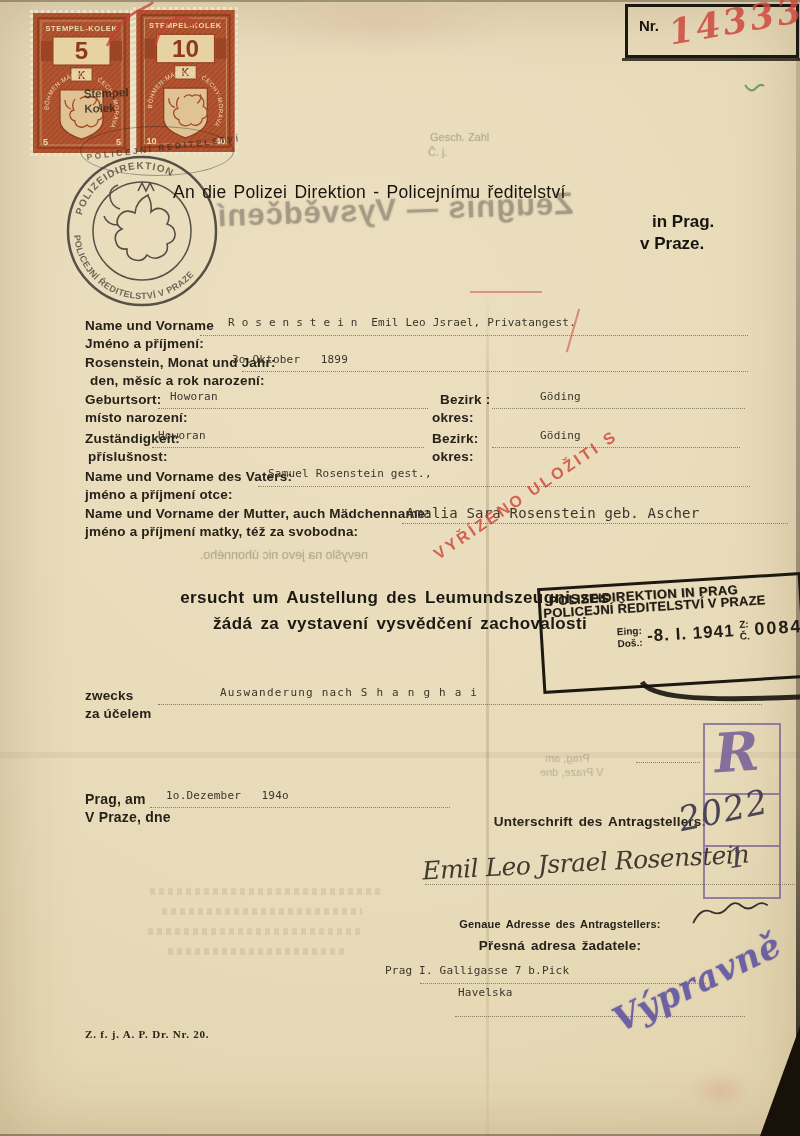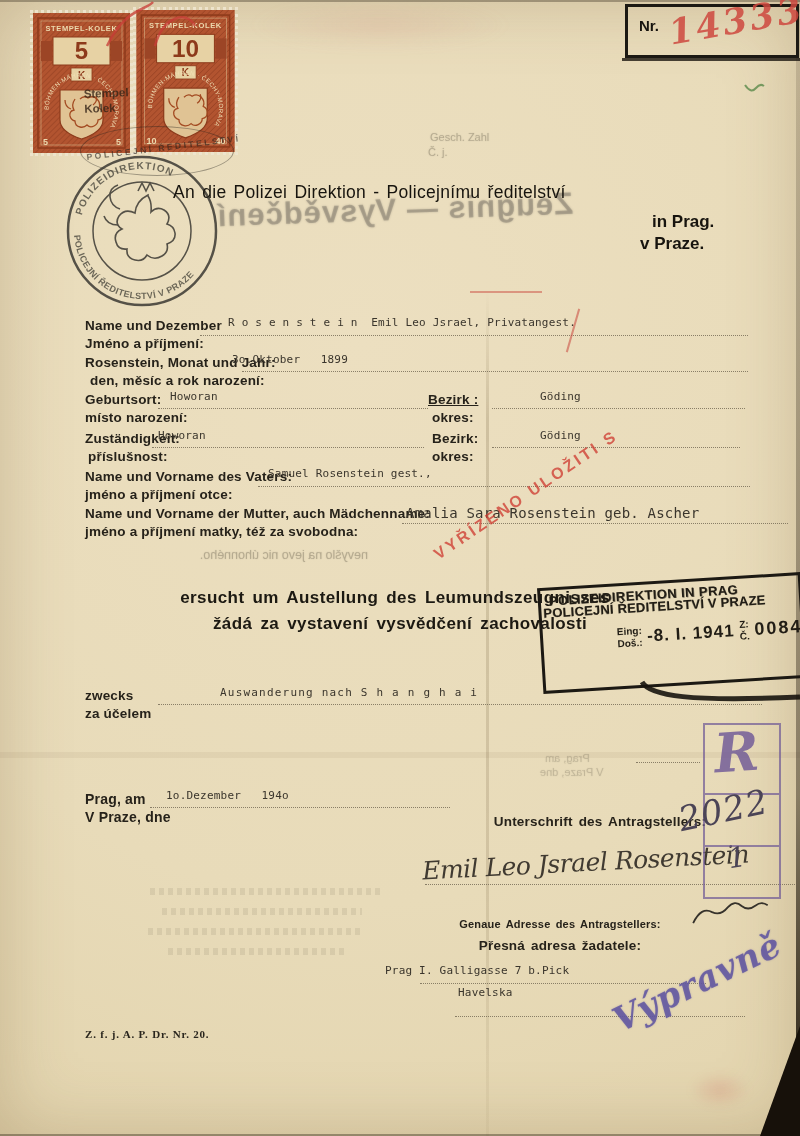--- a/index.html
+++ b/index.html
@@ -184,40 +184,40 @@
 
   <div class="bleed-title">Zeugnis — Vysvědčení</div>
   <div class="heading">An die Polizei Direktion - Policejnímu ředitelství</div>
   <div class="place">
     <div class="l1">in Prag.</div>
     <div>v Praze.</div>
   </div>
   <div class="redline2"></div>
 
   <div>
-    <div class="lbl" style="left:85px;top:318px;">Name und Dezember</div>
+    <div class="lbl" style="left:85px;top:318px;">Name und Vorname</div>
     <div class="lbl" style="left:85px;top:336px;">Jméno a příjmení:</div>
     <div class="typed" style="left:228px;top:316px;">R o s e n s t e i n  Emil Leo Jsrael, Privatangest.</div>
     <div class="dots" style="left:200px;top:335px;width:548px;"></div>
   </div>
   <div class="redline1"></div>
 
   <div>
     <div class="lbl" style="left:85px;top:355px;">Rosenstein, Monat und Jahr:</div>
     <div class="lbl" style="left:90px;top:373px;">den, měsíc a rok narození:</div>
     <div class="typed" style="left:232px;top:353px;">3o.Oktober   1899</div>
     <div class="dots" style="left:242px;top:371px;width:506px;"></div>
   </div>
 
   <div>
     <div class="lbl" style="left:85px;top:392px;">Geburtsort:</div>
     <div class="lbl" style="left:85px;top:410px;">místo narození:</div>
     <div class="typed" style="left:170px;top:390px;">Howoran</div>
     <div class="dots" style="left:158px;top:408px;width:270px;"></div>
-    <div class="lbl" style="left:428px;top:392px;text-decoration:underline;">Bezirk :</div>
+    <div class="lbl" style="left:440px;top:392px;">Bezirk :</div>
     <div class="lbl" style="left:432px;top:410px;">okres:</div>
     <div class="typed" style="left:540px;top:390px;">Göding</div>
     <div class="dots" style="left:492px;top:408px;width:253px;"></div>
   </div>
 
   <div>
     <div class="lbl" style="left:85px;top:431px;">Zuständigkeit:</div>
     <div class="lbl" style="left:88px;top:449px;">příslušnost:</div>
     <div class="typed" style="left:158px;top:429px;">Howoran</div>
     <div class="dots" style="left:152px;top:447px;width:272px;"></div>

